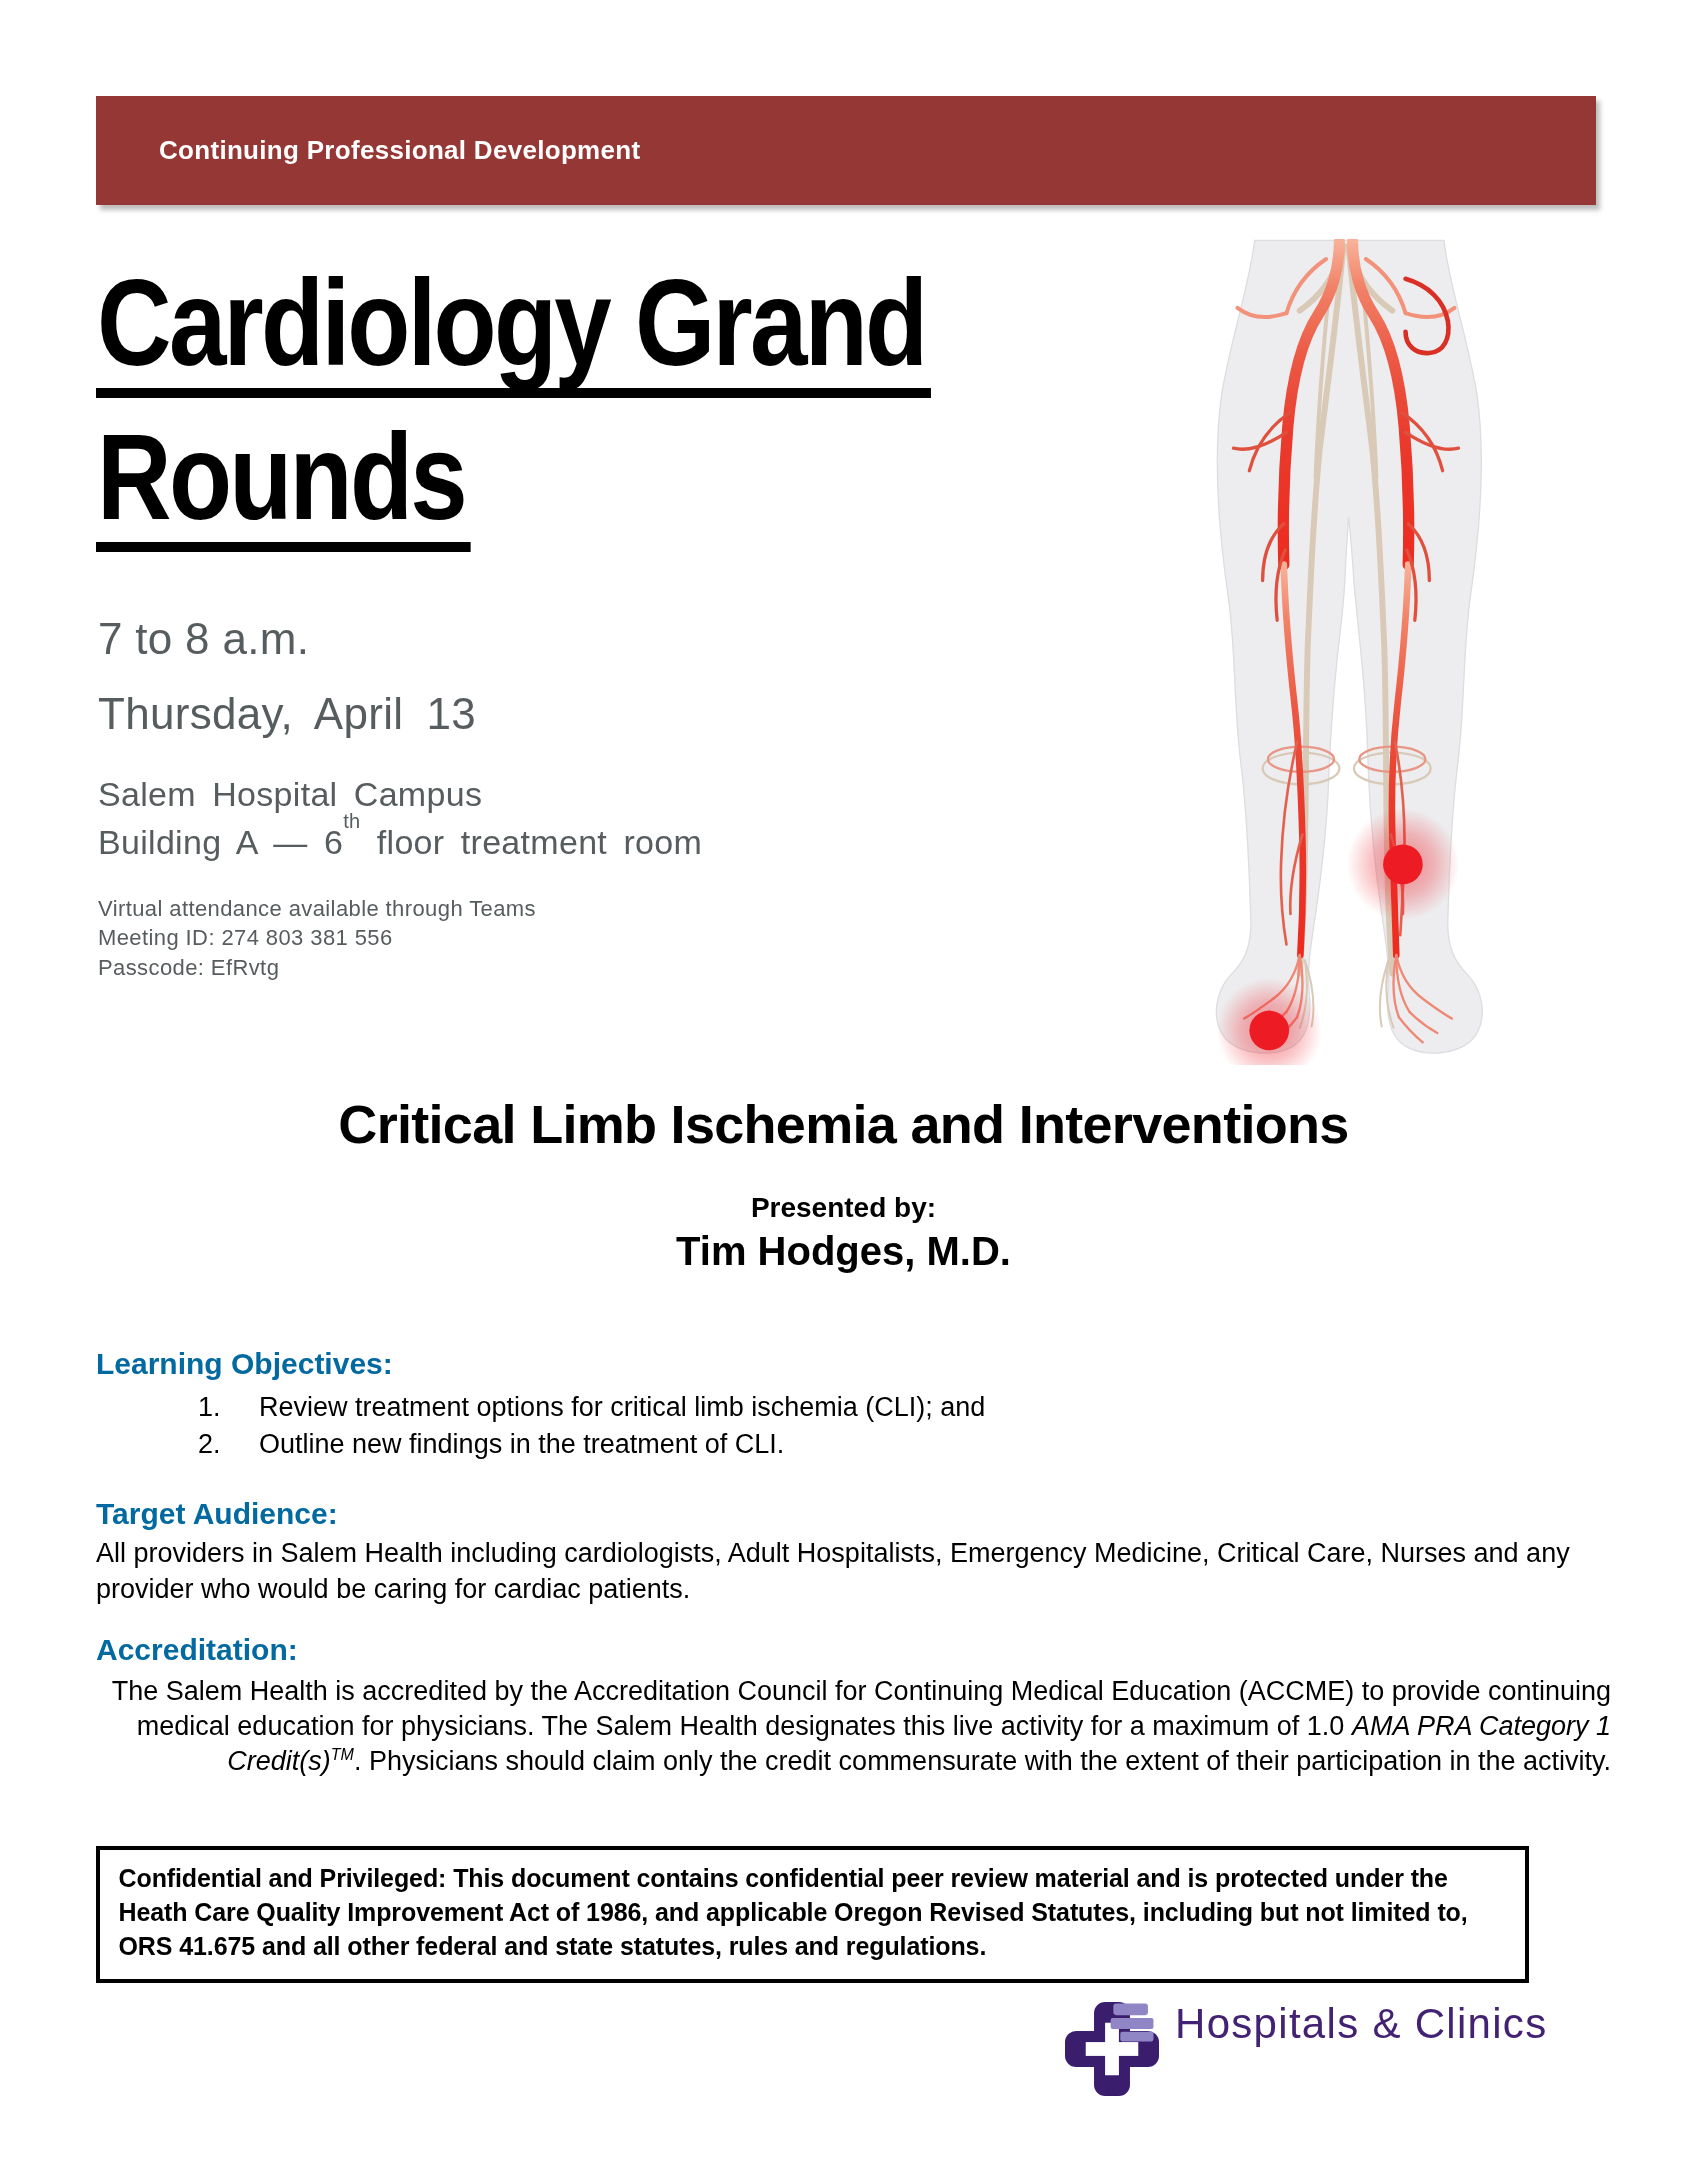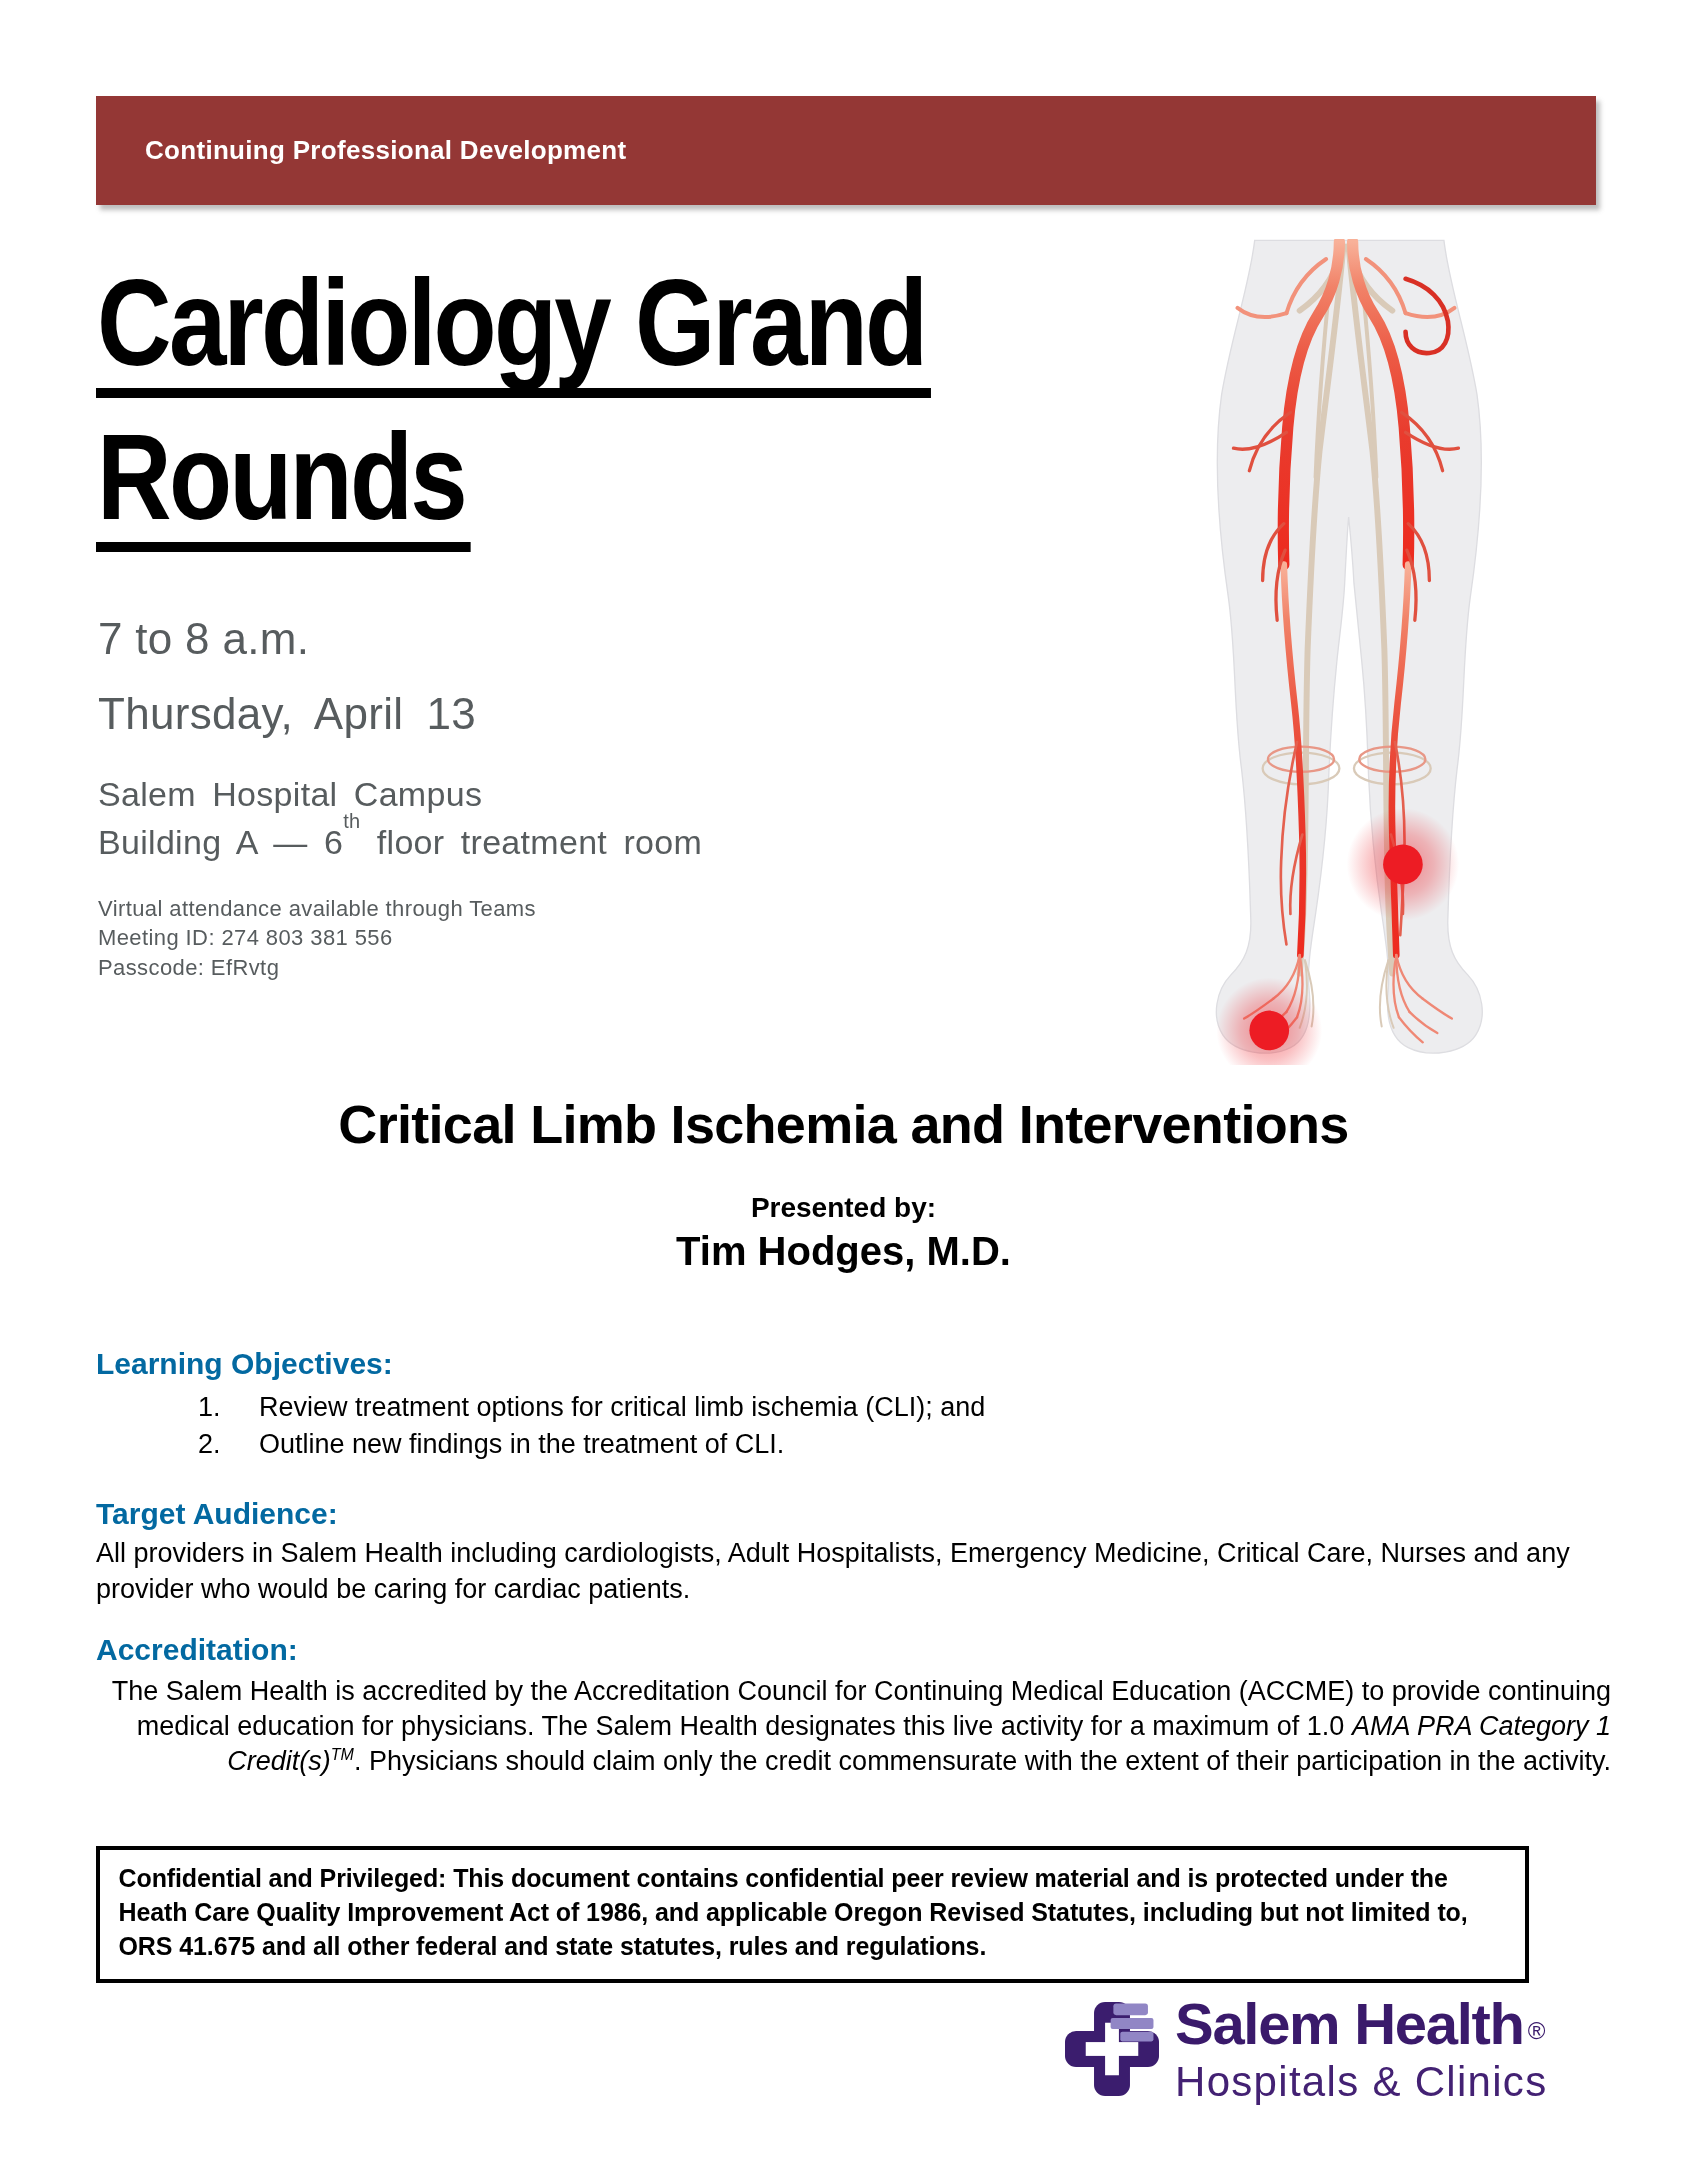--- a/index.html
+++ b/index.html
@@ -2,21 +2,21 @@
 <html style="font-size:10.6px"><head>
 <meta charset="utf-8">
 <style>
   * { margin:0; padding:0; box-sizing:border-box; }
   html,body { width:1687px; height:2183px; background:#ffffff; }
   body { font-family:"Liberation Sans","DejaVu Sans",sans-serif; color:#000; position:relative; overflow:hidden; }
   .abs { position:absolute; }
 
   
   .banner { left:96px; top:96px; width:1500px; height:109px; background:#943735; color:#fff;
-            display:flex; align-items:center; padding-left:49px;
+            display:flex; align-items:center; padding-left:63px;
             box-shadow:4px 4.6px 4.6px rgba(110,110,110,.45); }
   .banner span { font-size:26px; font-weight:bold; letter-spacing:0.3px; }
 
   
   .title-block { left:96px; top:259px; transform:scaleX(.84); transform-origin:left top; }
   .title-row + .title-row { margin-top:14.6px; }
   .title-line { display:inline-block; font-size:123px; font-weight:600; letter-spacing:-3.3px;
                 line-height:1.04; padding:0 6.6px 1.3px 1.3px; border-bottom:10.6px solid #000; }
 
   
@@ -222,21 +222,18 @@
     <svg class="logo-mark" viewBox="0 0 136 136" xmlns="http://www.w3.org/2000/svg">
       <rect x="42" y="0" width="52" height="136" rx="16" fill="#3b1d6e"></rect>
       <rect x="0" y="42" width="136" height="52" rx="16" fill="#3b1d6e"></rect>
       <rect x="58" y="30" width="20" height="76" fill="#ffffff"></rect>
       <rect x="30" y="58" width="76" height="20" fill="#ffffff"></rect>
       <rect x="70" y="2" width="50" height="17" rx="4" fill="#9186c5"></rect>
       <rect x="66" y="23" width="62" height="16" rx="3" fill="#9186c5"></rect>
       <rect x="80" y="43" width="48" height="14" rx="3" fill="#9186c5"></rect>
     </svg>
     <div>
-      <div>
-        <span class="logo-name">Salem Health</span><span class="logo-reg">®</span>
-      </div>
       <div class="logo-tag">Hospitals &amp; Clinics</div>
     </div>
   </div>
 
 </div>
 
 
 </body></html>

